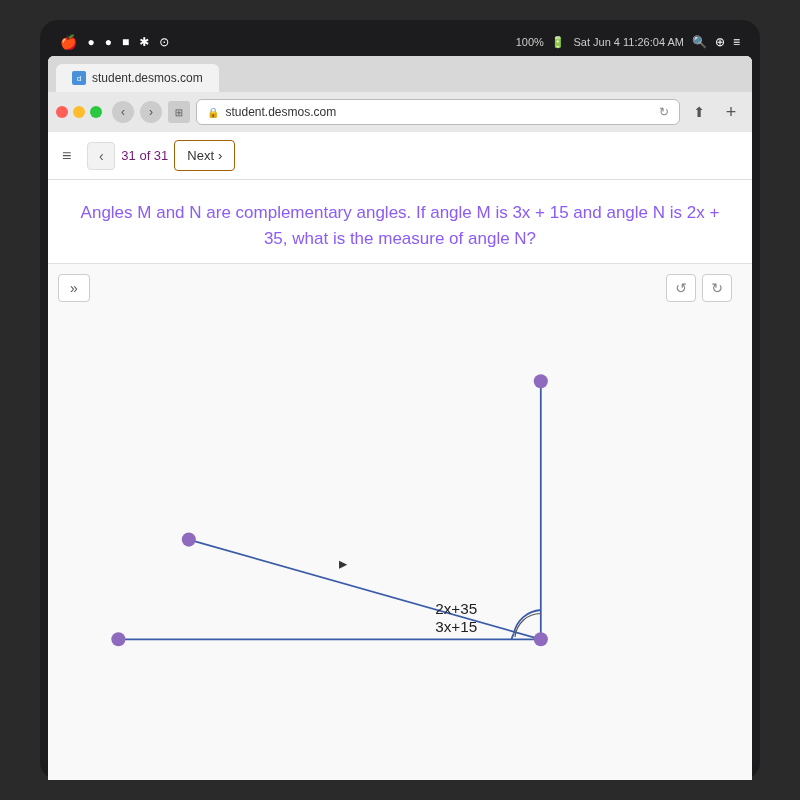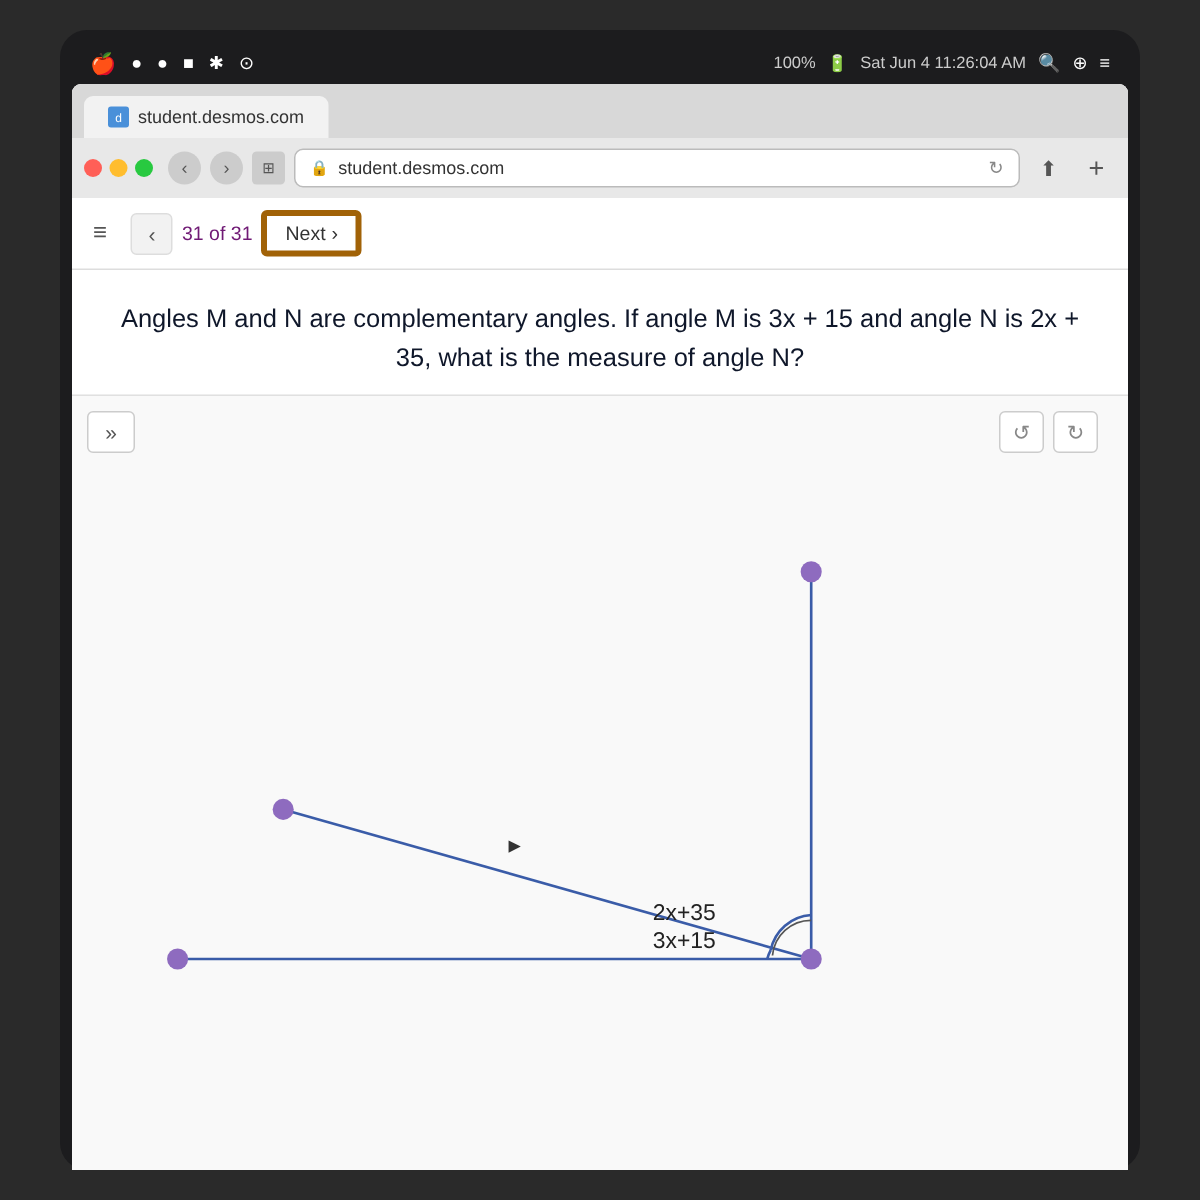--- a/index.html
+++ b/index.html
@@ -236,40 +236,40 @@
 
     .page-indicator {
       font-size: 13px;
       color: #701a75;
     }
 
     .next-btn {
       height: 31px;
       padding: 0 12px;
       background: #fff;
-      border: 4px solid #a16207;
+      border: 1px solid #a16207;
       border-radius: 4px;
       display: flex;
       align-items: center;
       font-size: 13px;
       color: #333;
       cursor: pointer;
       gap: 4px;
     }
 
     
     .question-area {
       padding: 20px 24px 12px 24px;
       background: #fff;
       flex-shrink: 0;
     }
 
     .question-text {
       font-size: 17px;
-      color: #0f172a;
+      color: #8b5cf6;
       line-height: 1.5;
       text-align: center;
     }
 
     
     .interactive-area {
       flex: 1;
       background: #f9f9f9;
       border-top: 1px solid #e0e0e0;
       position: relative;

